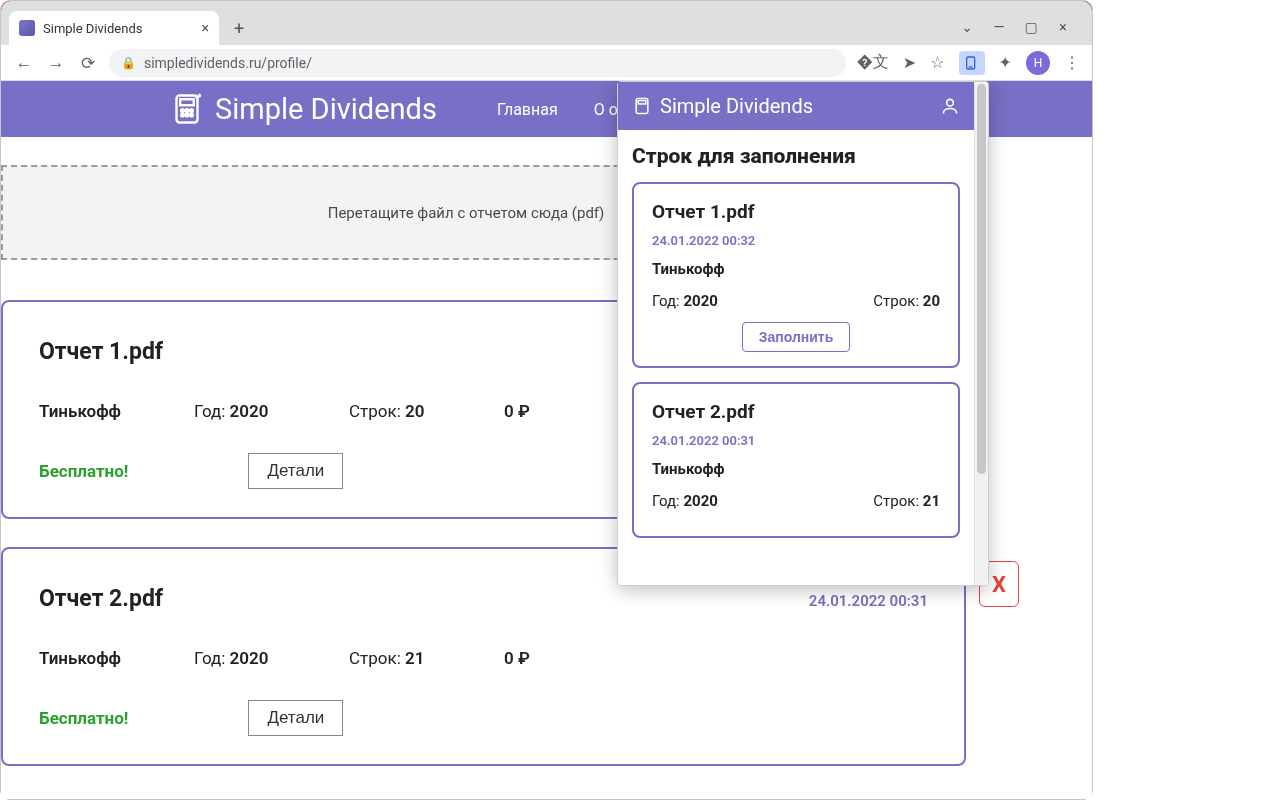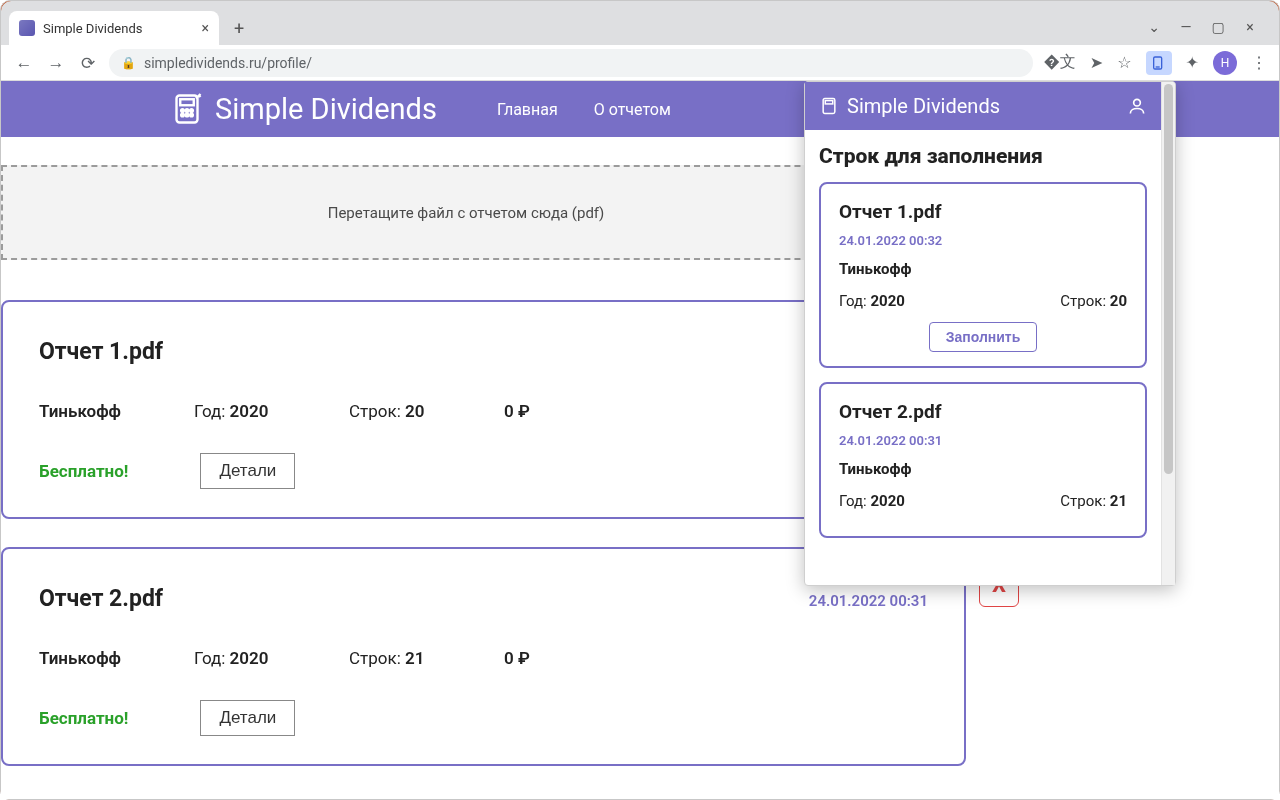--- a/index.html
+++ b/index.html
@@ -4,21 +4,21 @@
 <style>
   * { box-sizing: border-box; margin: 0; padding: 0; }
   html, body { height: 100%; }
   body {
     font-family: -apple-system, "Segoe UI", Roboto, Ubuntu, Arial, sans-serif;
     background: #fff;
     overflow: hidden;
   }
   
   .chrome {
-    width: 1280px; height: 800px;
+    width: 1093px; height: 800px;
     background: #c2410c;
     border: 1px solid #c7c7c7; border-radius: 10px;
     display: flex; flex-direction: column;
     position: relative;
   }
   .tabstrip {
     height: 44px; background: #dedfe1;
     display: flex; align-items: flex-end;
     padding: 0 8px;
     border-top-left-radius: 10px; border-top-right-radius: 10px;
@@ -94,21 +94,21 @@
     position: relative;
   }
   .card-head { display:flex; justify-content:space-between; align-items:baseline;
     margin-bottom: 36px;}
   .card-title { font-size:23px; font-weight:700; color:#222; }
   .card-time  { font-size:15px; font-weight:600; color:#786fc6; }
   .card-row { display:flex; gap:0; font-size:17px; color:#222; font-weight:600;
     margin-bottom: 32px;}
   .card-row .cell { width:155px; }
   .card-row .label { font-weight:400; }
-  .card-foot { display:flex; align-items:center; gap:72px;}
+  .card-foot { display:flex; align-items:center; gap:120px;}
   .free { color:#2aa12a; font-weight:700; font-size:17px;}
   .dbtn { border:1px solid #888; background:#fff; color:#333;
     padding:7px 18px; font-size:17px; border-radius:0; cursor:pointer;}
   .delbtn { position:absolute; top:12px; right:-55px;
     width:40px; height:46px; border:1px solid #e04545; color:#e04545;
     border-radius:6px; background:#fff;
     font-size:22px; font-weight:700;
     display:flex; align-items:center; justify-content:center;}
   
   .ext-popup {

